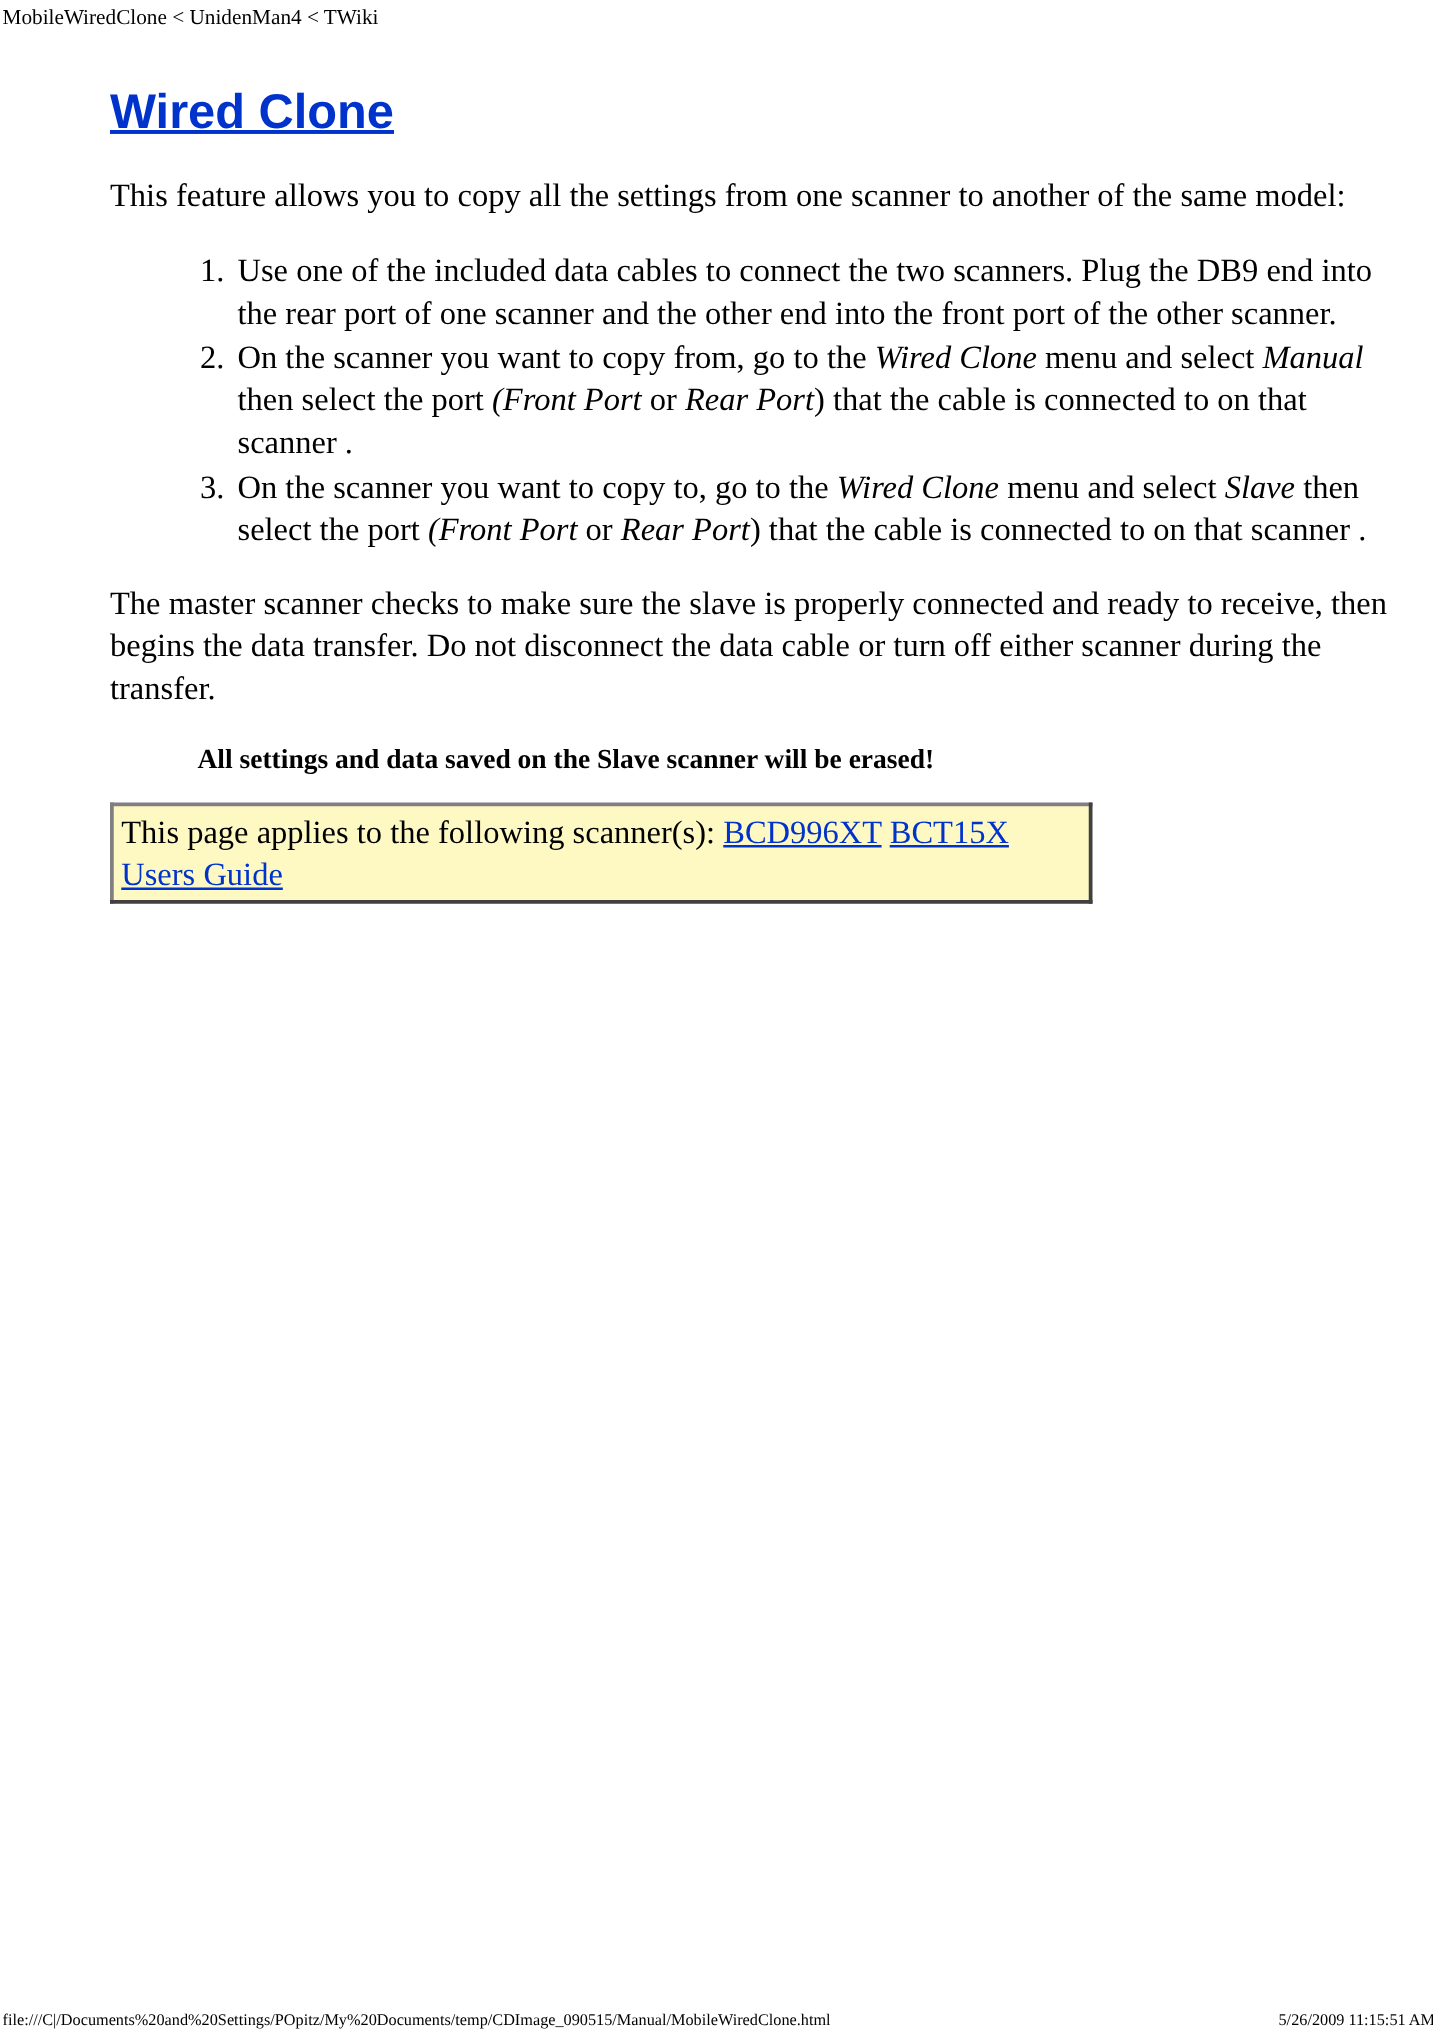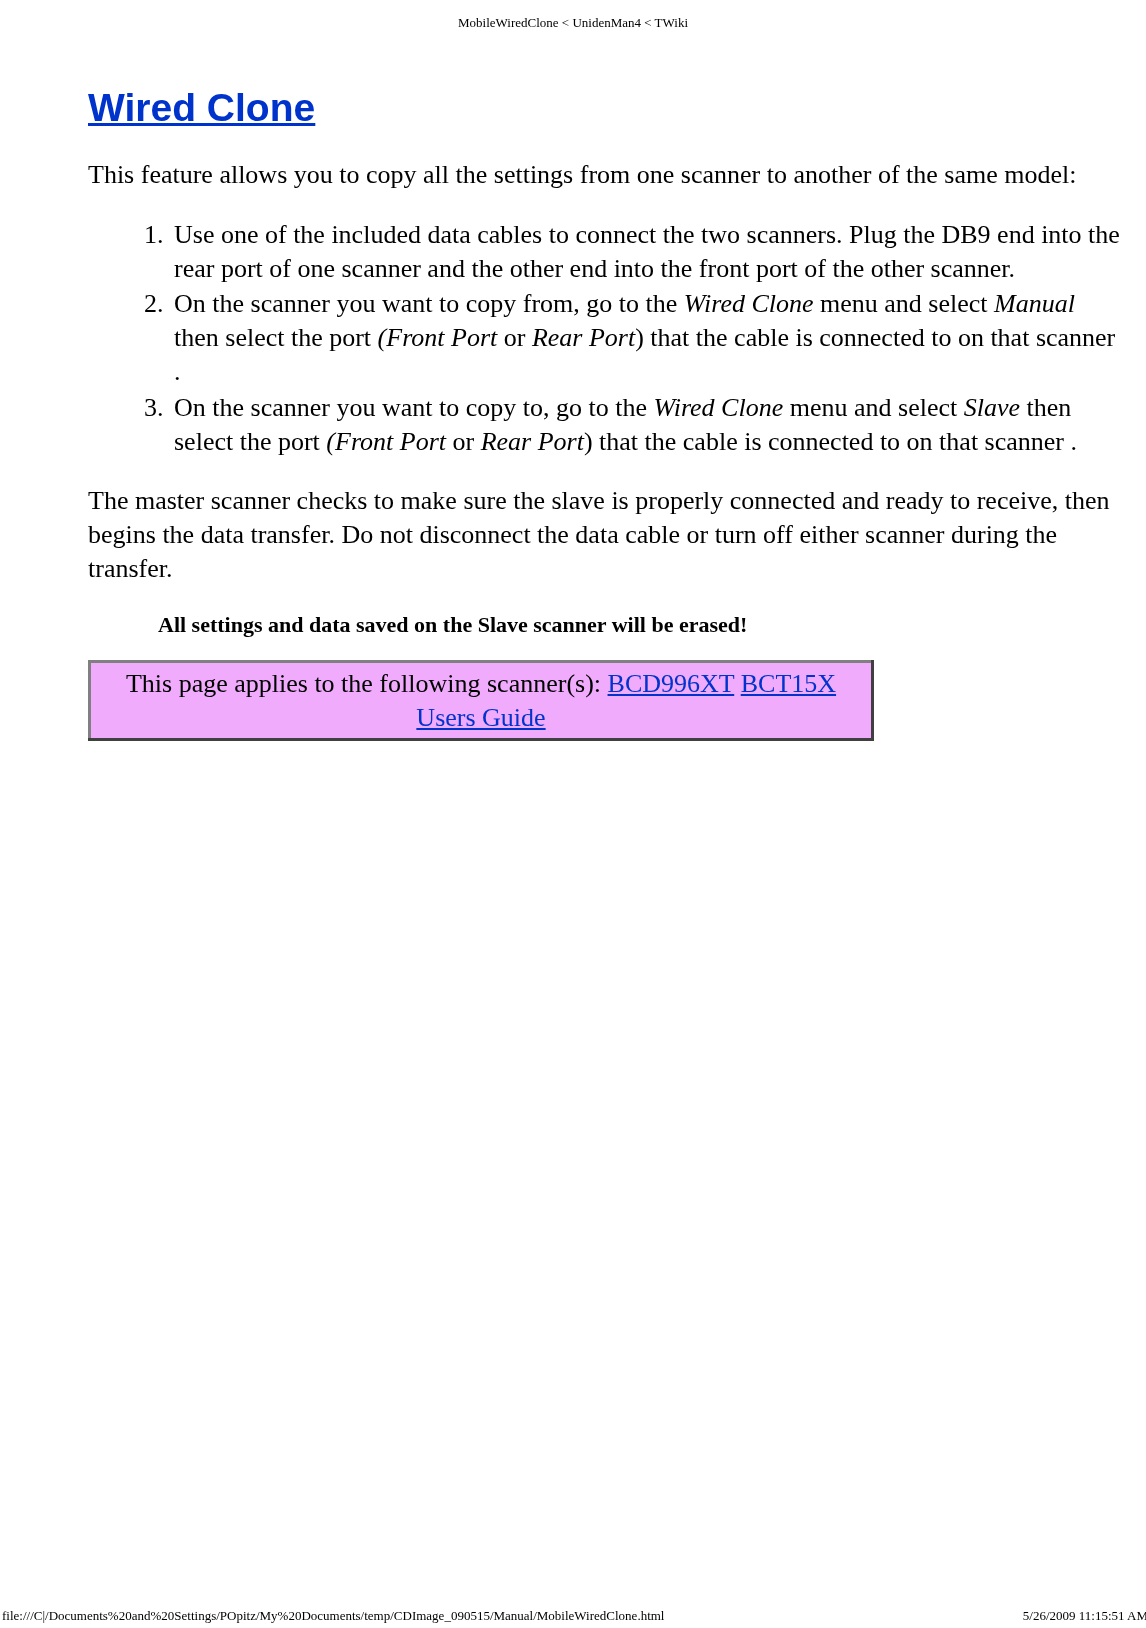--- a/index.html
+++ b/index.html
@@ -3,44 +3,43 @@
   <meta charset="utf-8">
   <style>
     body {
       font-family: "Times New Roman", Times, serif;
       margin: 0;
       padding: 0;
       background: white;
       width: 1146px;
     }
     .header-text {
-      font-size: 13px;
-      padding: 15px 2px;
-      text-align: center;
+      font-size: 17px;
+      padding: 4px 2px;
     }
     .main-content {
       margin-left: 88px;
       margin-right: 20px;
       margin-top: 40px;
     }
     h1.title {
       color: #0033cc;
       text-decoration: underline;
       font-family: Arial, Helvetica, sans-serif;
       font-weight: bold;
       font-size: 39px;
       margin-bottom: 28px;
     }
     p, li, td {
       font-size: 26px;
       line-height: 1.3;
     }
     ol {
       padding-left: 82px;
-      margin: 22px 0;
+      margin: 22px 16px;
     }
     ol li {
       padding-left: 4px;
       margin-bottom: 2px;
     }
     .bold {
       font-weight: normal;
     }
     .italic {
       font-style: italic;
@@ -49,29 +48,28 @@
       margin: 22px 0 22px 70px;
       font-weight: bold;
       font-size: 22px;
       font-family: Liberation Serif, serif;
     }
     table.applies {
       border-collapse: collapse;
       margin: 4px 0;
     }
     table.applies td {
-      background: #f0abfc;
+      background: #fef9c3;
       border: 3px solid;
       border-top-color: #808080;
       border-left-color: #808080;
       border-right-color: #404040;
       border-bottom-color: #404040;
       padding: 4px 6px;
       width: 768px;
-      text-align: center;
     }
     a {
       color: #0033cc;
       text-decoration: underline;
     }
     .footer {
       position: fixed;
       bottom: 0;
       left: 0;
       right: 0;

